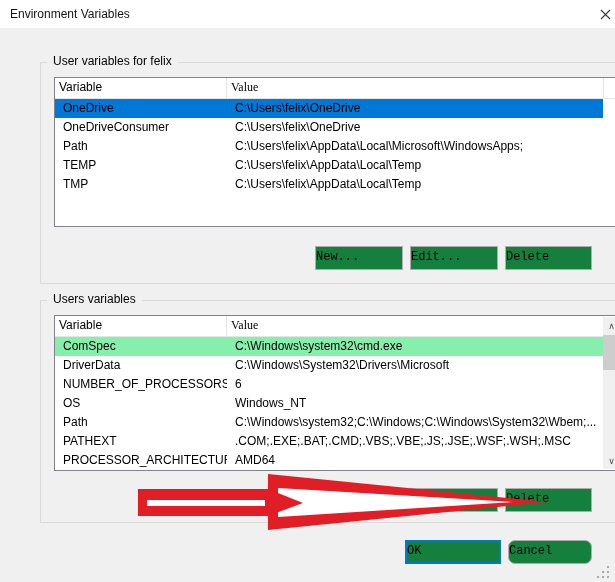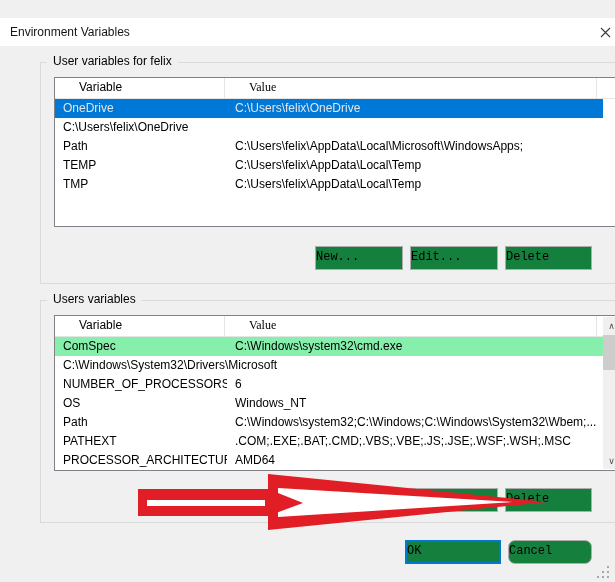--- a/index.html
+++ b/index.html
@@ -1,41 +1,41 @@
 <!DOCTYPE html>
 <html style="--sel: #0078d7;"><head>
 <meta charset="utf-8">
 <style>
   html,body{margin:0;padding:0;}
   body{font-family:"Liberation Sans", sans-serif; font-size:12px; color:#000;}
   #dialog{position:relative; width:615px; height:582px; background:#f0f0f0; overflow:hidden;}
 
   
-  .titlebar{position:absolute; left:0; top:0; width:615px; height:28px; background:#ffffff;margin-top:18px;}
+  .titlebar{position:absolute; left:0; top:0; width:615px; height:28px; background:#ffffff;}
   .title{position:absolute; left:10px; top:0; line-height:28px; color:#141414;}
   .closebtn{position:absolute; left:596px; top:0; width:19px; height:28px; display:flex; align-items:center; justify-content:center;}
 
   
   .groupbox{position:absolute; border:1px solid #dadada; background:#f0f0f0;margin-left:32px;}
   .gb-user{left:8px; top:62px; width:591px; height:220px;}
   .gb-sys{left:8px; top:300px; width:591px; height:221px;}
   .gb-label{position:absolute; left:6px; top:-9px; background:#f0f0f0; padding:0 6px; white-space:nowrap;}
 
   
   .listview{position:absolute; left:13px; top:14px; width:566px; height:148px; background:#ffffff; border:1px solid #7f8389; overflow:hidden;}
   .lv-sys{height:154px;}
   .lv-header{display:flex; height:20px; border-bottom:1px solid #e5e5e5; background:#fff;}
-  .hcell{box-sizing:border-box; padding-left:24px; line-height:19px; border-right:1px solid #e5e5e5; overflow:hidden; white-space:nowrap;}
+  .hcell{box-sizing:border-box; padding-left:4px; line-height:19px; border-right:1px solid #e5e5e5; overflow:hidden; white-space:nowrap;}
   .hc1{width:172px;}
   .hc2{width:377px;font-family:Liberation Serif, serif;}
   .hc3{flex:1; border-right:none;}
   .vrow{display:flex; height:19px; line-height:19px; white-space:nowrap;}
   .vrow .c1{box-sizing:border-box; width:172px; padding-left:8px; overflow:hidden;}
   .vrow .c2{box-sizing:border-box; flex:1; padding-left:8px; overflow:hidden;}
-  .vrow.selected{background:var(--sel,#0078d7); color:#e5e5e5; margin-right:18px;}
+  .vrow.selected{background:var(--sel,#0078d7); color:#000000; margin-right:18px;}
   .vrow.shaded{background:#86efac;}
 
   
   .scrollbar{position:absolute; top:1px; right:1px; bottom:1px; width:17px; background:#f0f0f0;}
   .sb-btn{position:absolute; left:0; width:17px; height:17px; color:#505050; font-size:9px; display:flex; align-items:center; justify-content:center;}
   .sb-up{top:0;}
   .sb-down{bottom:0;}
   .sb-thumb{position:absolute; left:0; top:18px; width:17px; height:35px; background:#cdcdcd;}
 
   
@@ -69,20 +69,21 @@
         <div class="hcell hc1">Variable</div>
         <div class="hcell hc2">Value</div>
         <div class="hcell hc3"></div>
       </div>
       <div>
           <div class="vrow selected">
             <div class="c1">OneDrive</div>
             <div class="c2">C:\Users\felix\OneDrive</div>
           </div>
           <div class="vrow">
+            <div class="c1">OneDriveConsumer</div>
             <div class="c2">C:\Users\felix\OneDrive</div>
           </div>
           <div class="vrow">
             <div class="c1">Path</div>
             <div class="c2">C:\Users\felix\AppData\Local\Microsoft\WindowsApps;</div>
           </div>
           <div class="vrow">
             <div class="c1">TEMP</div>
             <div class="c2">C:\Users\felix\AppData\Local\Temp</div>
           </div>
@@ -105,20 +106,21 @@
         <div class="hcell hc1">Variable</div>
         <div class="hcell hc2">Value</div>
         <div class="hcell hc3"></div>
       </div>
       <div>
           <div class="vrow shaded">
             <div class="c1">ComSpec</div>
             <div class="c2">C:\Windows\system32\cmd.exe</div>
           </div>
           <div class="vrow">
+            <div class="c1">DriverData</div>
             <div class="c2">C:\Windows\System32\Drivers\Microsoft</div>
           </div>
           <div class="vrow">
             <div class="c1">NUMBER_OF_PROCESSORS</div>
             <div class="c2">6</div>
           </div>
           <div class="vrow">
             <div class="c1">OS</div>
             <div class="c2">Windows_NT</div>
           </div>

